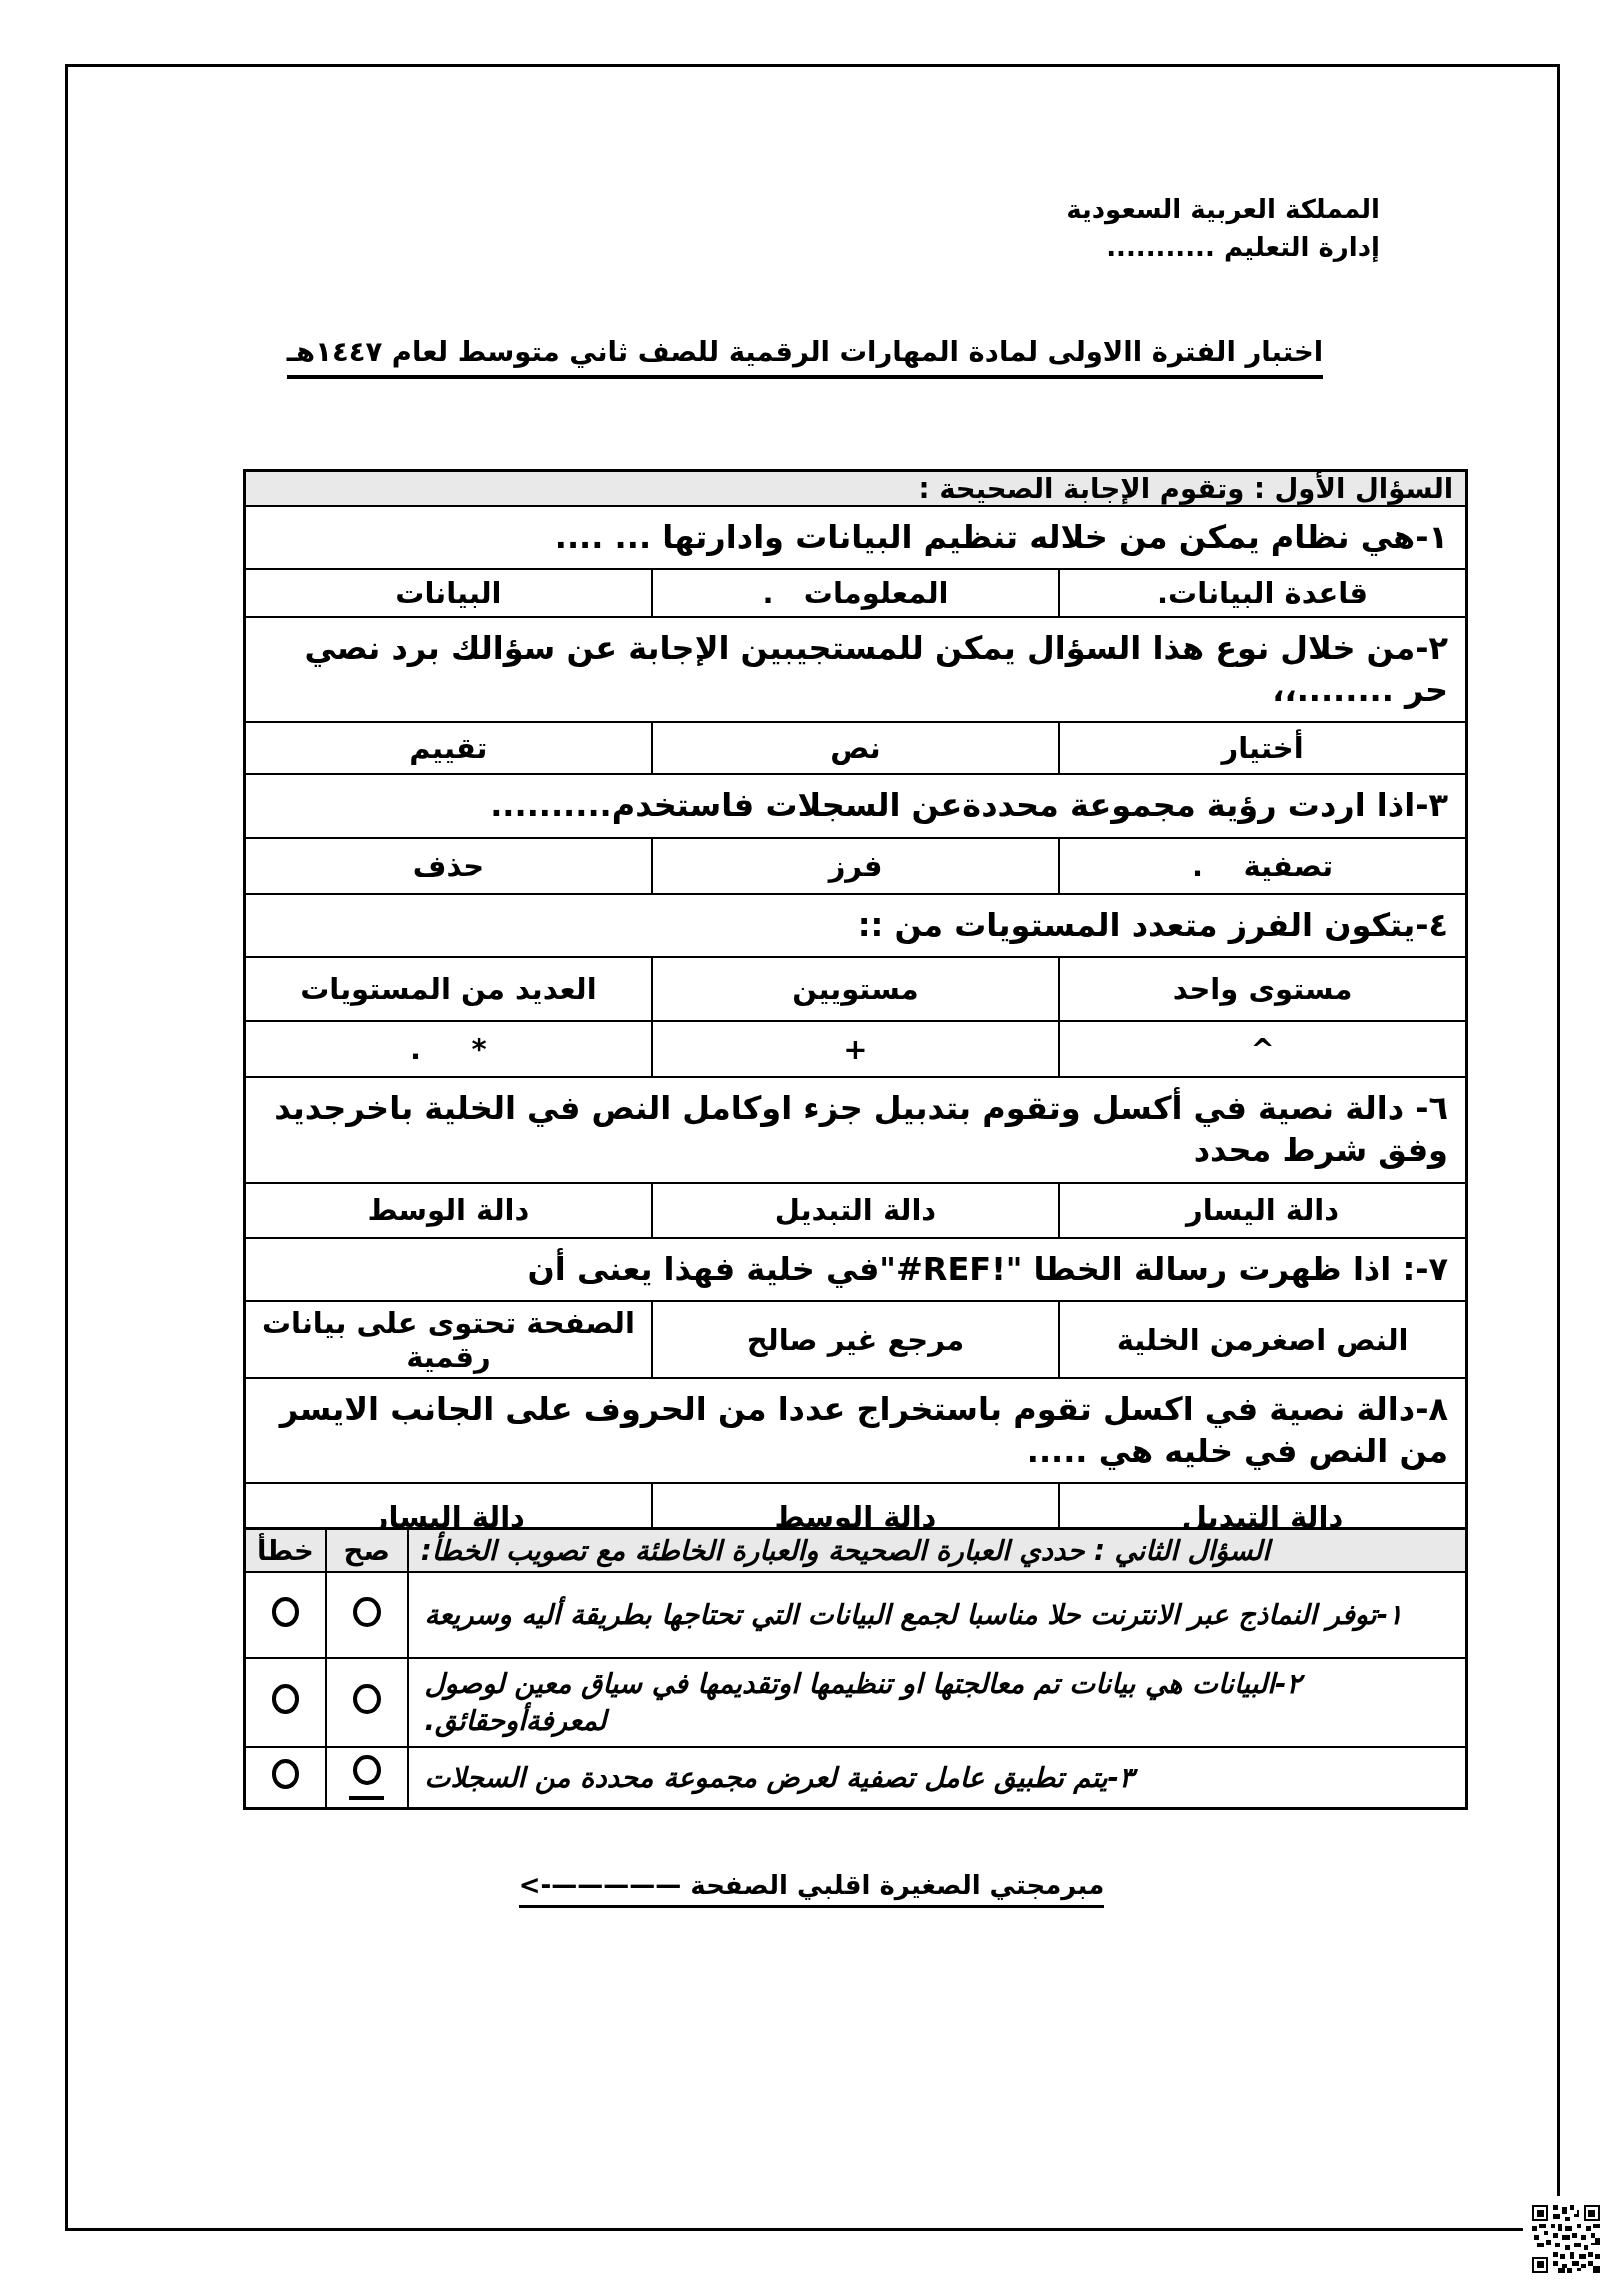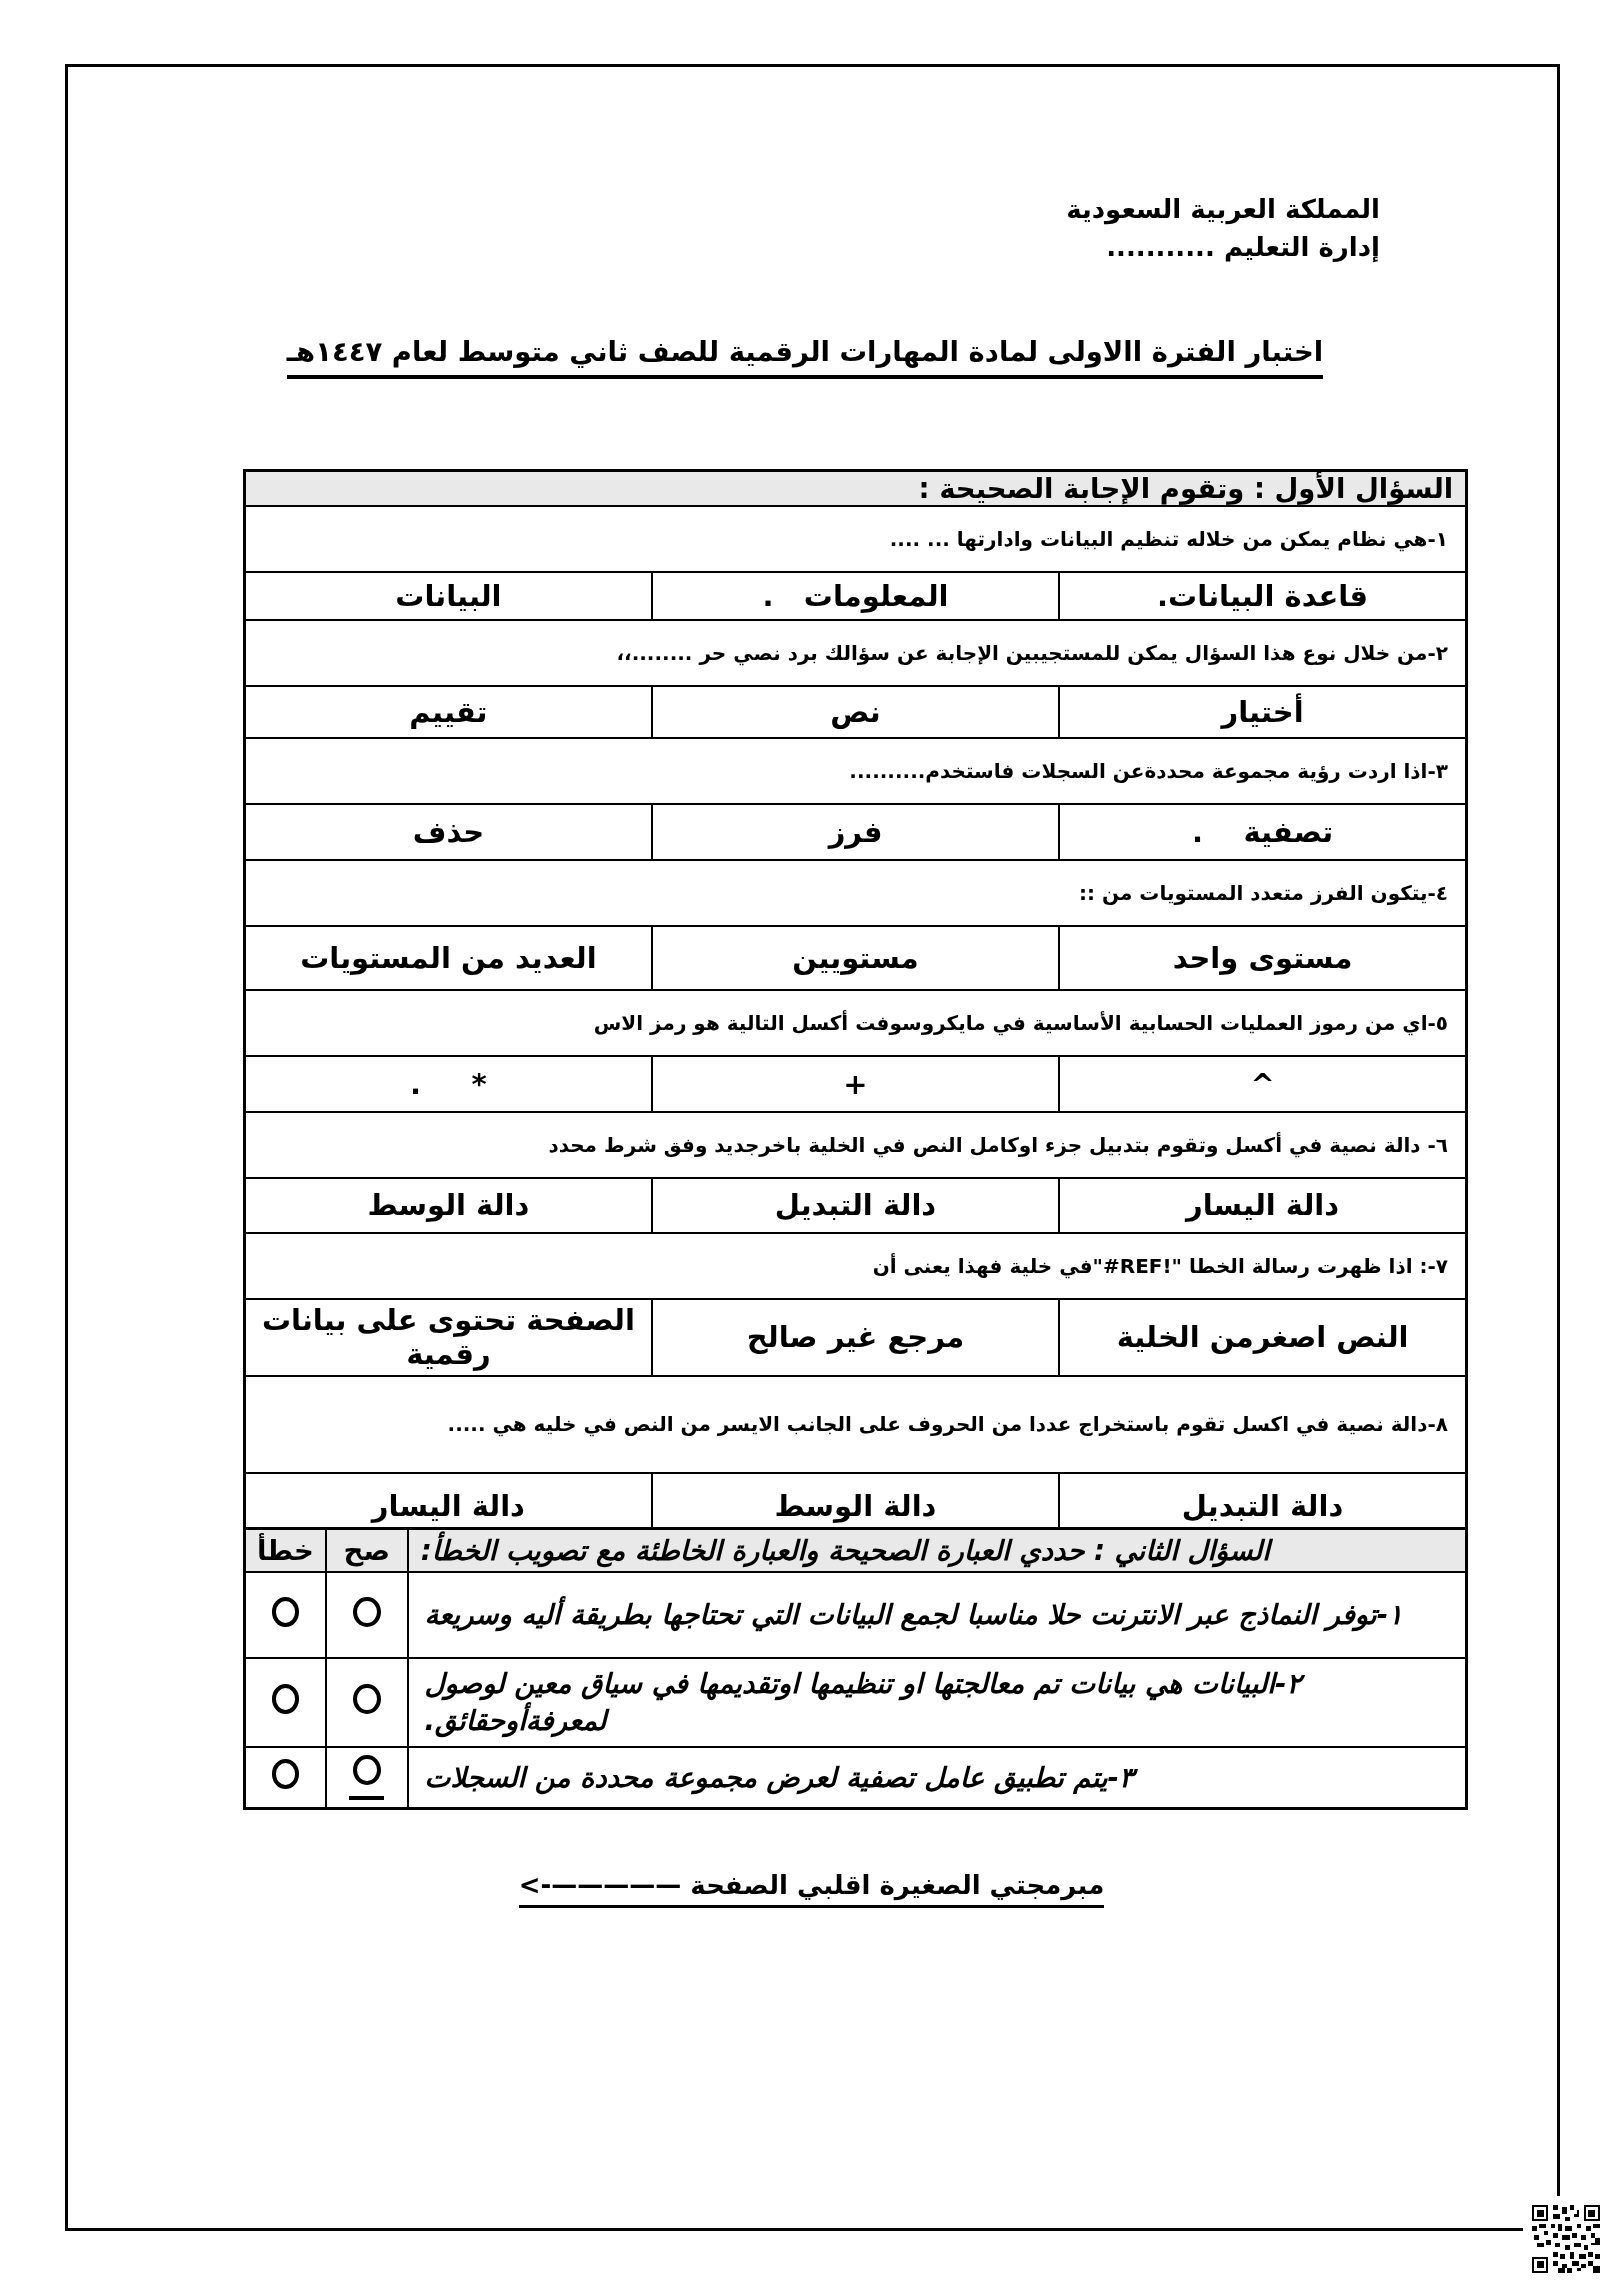--- a/index.html
+++ b/index.html
@@ -35,21 +35,21 @@
     position:absolute;top:408px;left:190px;width:1243px;text-align:center;
     font-weight:bold;font-size:31px;white-space:nowrap;
   }
   
   table{border-collapse:collapse;table-layout:fixed;direction:rtl;}
   .t1{
     position:absolute;left:243px;top:469px;width:1225px;
     border:3.9px solid #000;
   }
   .t1 td{border:2.6px solid #000;font-weight:bold;vertical-align:middle;overflow:hidden;}
-  .t1 td.q{ text-align:right;padding:19px 17px;font-size:20px;line-height:1.3;}
+  .t1 td.q{ text-align:right;padding:10px 17px;font-size:32px;line-height:1.3;}
   .t1 td.o{ text-align:center;padding:0 6.5px;font-size:29px;}
   .t1 tr.hd td{
     background:#e9e9e9;text-align:right;padding:0 11.8px;font-size:27.5px;
   }
   tr.h54{height:35px}tr.h74{height:48px}tr.h80{height:52px}tr.h84{height:55px}
   tr.h86{height:56px}tr.h88{height:58px}tr.h90{height:59px}tr.h98{height:64px}
   tr.h102{height:67px}tr.h118{height:77px}tr.h148{height:97px}
   tr.h66{height:43px}tr.h144{height:86px}tr.h136{height:89px}tr.h81{height:62px}
   .t2{
     position:absolute;left:243px;top:1527px;width:1225px;
@@ -130,23 +130,20 @@
 
     <tr class="h84">
       <td class="q" colspan="3">٤-يتكون الفرز متعدد المستويات من ::</td>
     </tr>
     <tr class="h98">
       <td class="o">مستوى واحد</td>
       <td class="o">مستويين</td>
       <td class="o">العديد من المستويات</td>
     </tr>
 
-    <tr class="h84">
-      <td class="q" colspan="3">٥-اي من رموز العمليات الحسابية الأساسية في مايكروسوفت أكسل  التالية هو رمز الاس</td>
-    </tr>
     <tr class="h86">
       <td class="o">^</td>
       <td class="o">+</td>
       <td class="o">*&nbsp;&nbsp;&nbsp;&nbsp;&nbsp;.</td>
     </tr>
 
     <tr class="h86">
       <td class="q" colspan="3">٦- دالة نصية في أكسل وتقوم بتدبيل جزء اوكامل النص في الخلية باخرجديد وفق شرط محدد</td>
     </tr>
     <tr class="h84">

